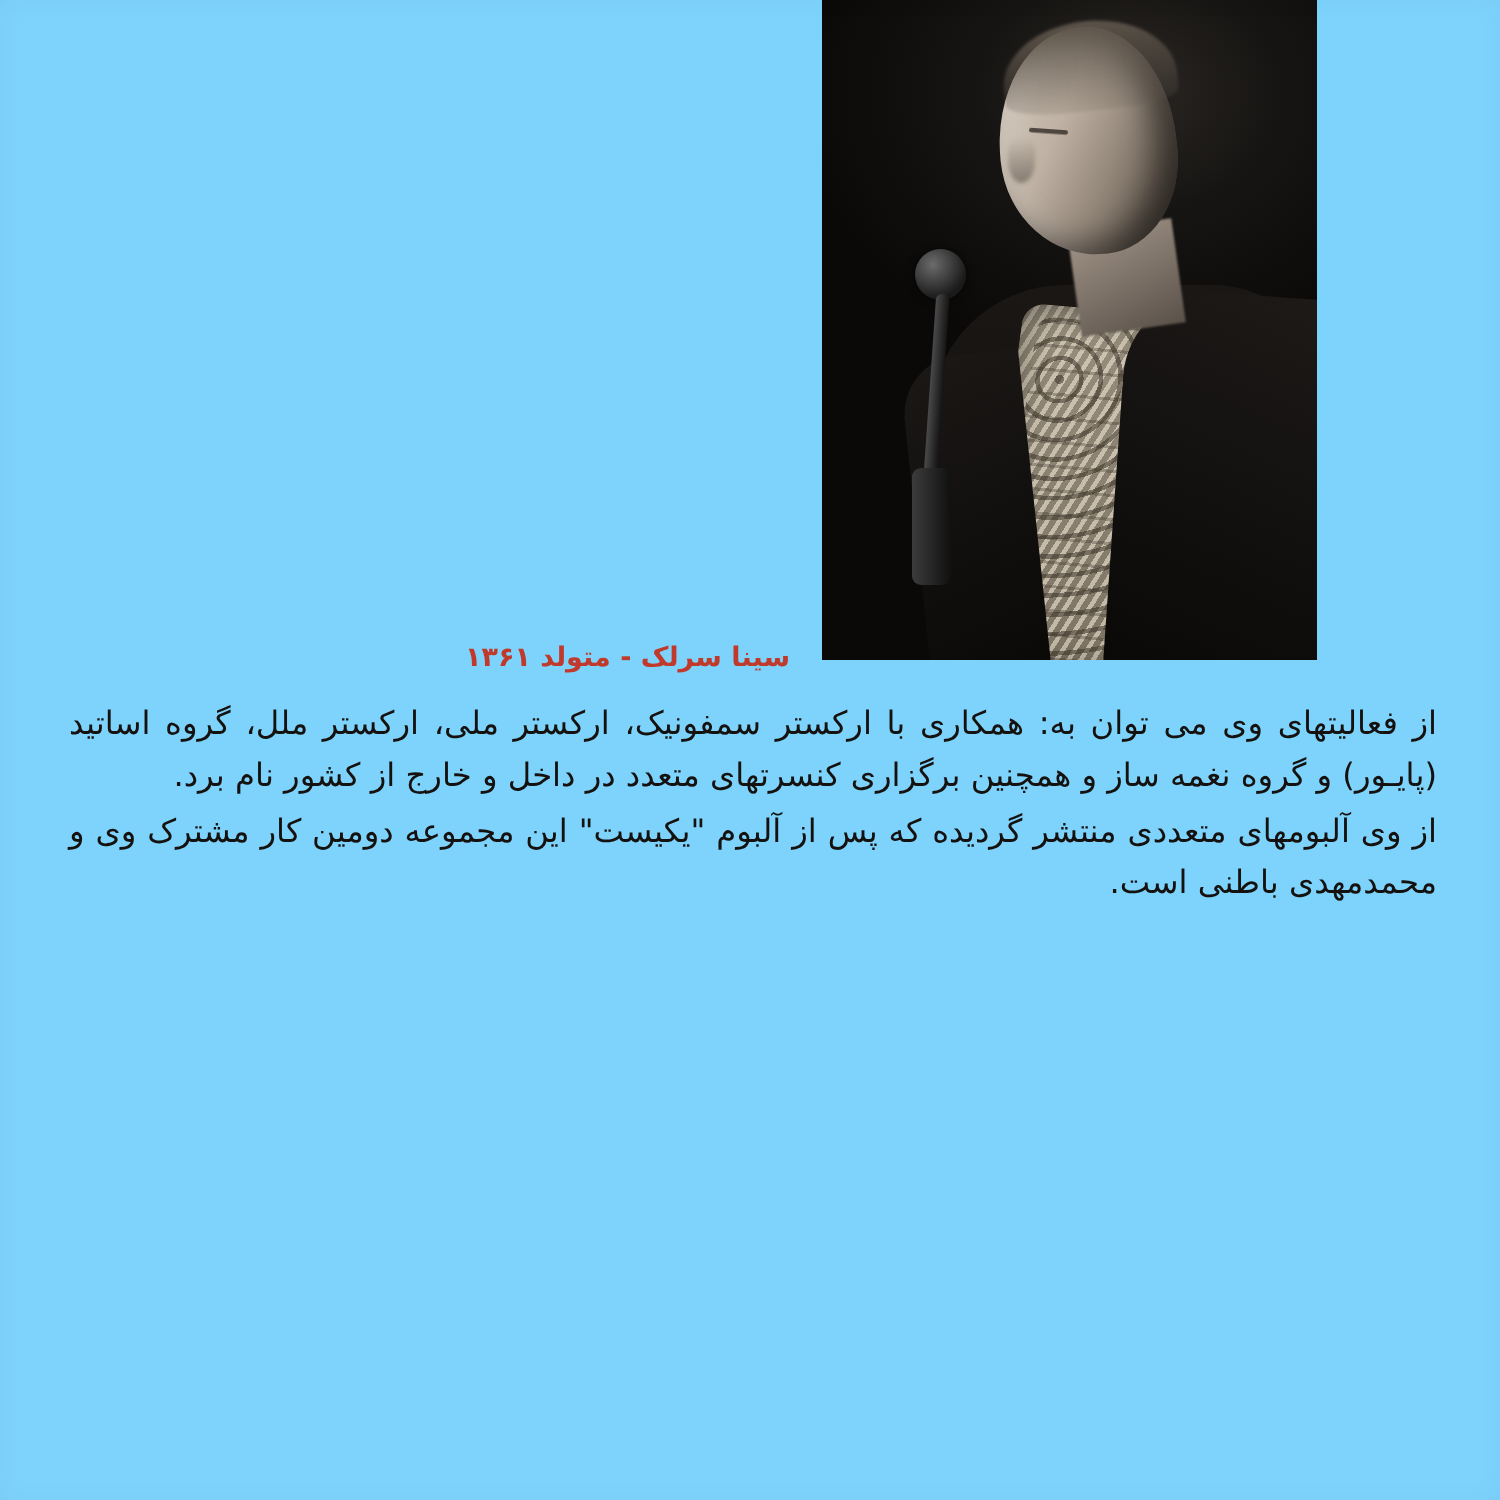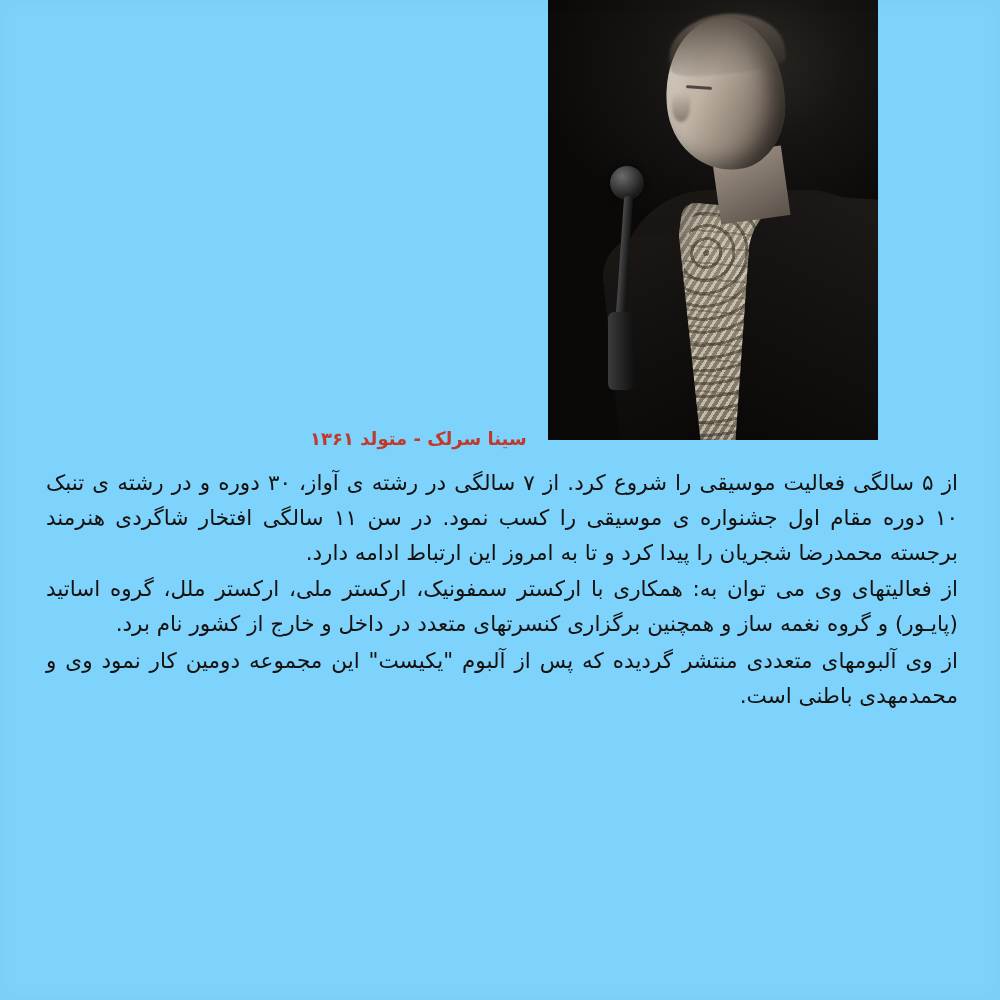--- a/index.html
+++ b/index.html
@@ -244,18 +244,17 @@
     <div class="nose"></div>
     <div class="eye"></div>
     <div class="mic-head"></div>
     <div class="mic-stem"></div>
     <div class="mic-base"></div>
   </div>
 
   <div class="caption">سینا سرلک - متولد ۱۳۶۱</div>
 
   <div class="text-block">
-    <p>از ۵ سالگی فعالیت موسیقی را شروع کرد. از ۷ سالگی در رشته ی آواز، ۳۰ دوره و در رشته ی تنبک ۱۰ دوره مقام اول جشنواره ی موسیقی را کسب نمود. در سن ۱۱ سالگی افتخار شاگردی هنرمند برجسته محمدرضا شجریان را پیدا کرد و تا به امروز این ارتباط ادامه دارد.</p>
     <p>از فعالیتهای وی می توان به: همکاری با ارکستر سمفونیک، ارکستر ملی، ارکستر ملل، گروه اساتید (پایـور) و گروه نغمه ساز و همچنین برگزاری کنسرتهای متعدد در داخل و خارج از کشور نام برد.</p>
-    <p>از وی آلبومهای متعددی منتشر گردیده که پس از آلبوم "یکیست" این مجموعه دومین کار نمود وی و محمدمهدی باطنی است.</p>
+    <p>از وی آلبومهای متعددی منتشر گردیده که پس از آلبوم "یکیست" این مجموعه دومین کار مشترک وی و محمدمهدی باطنی است.</p>
   </div>
 
 </div>
 
 </body></html>

